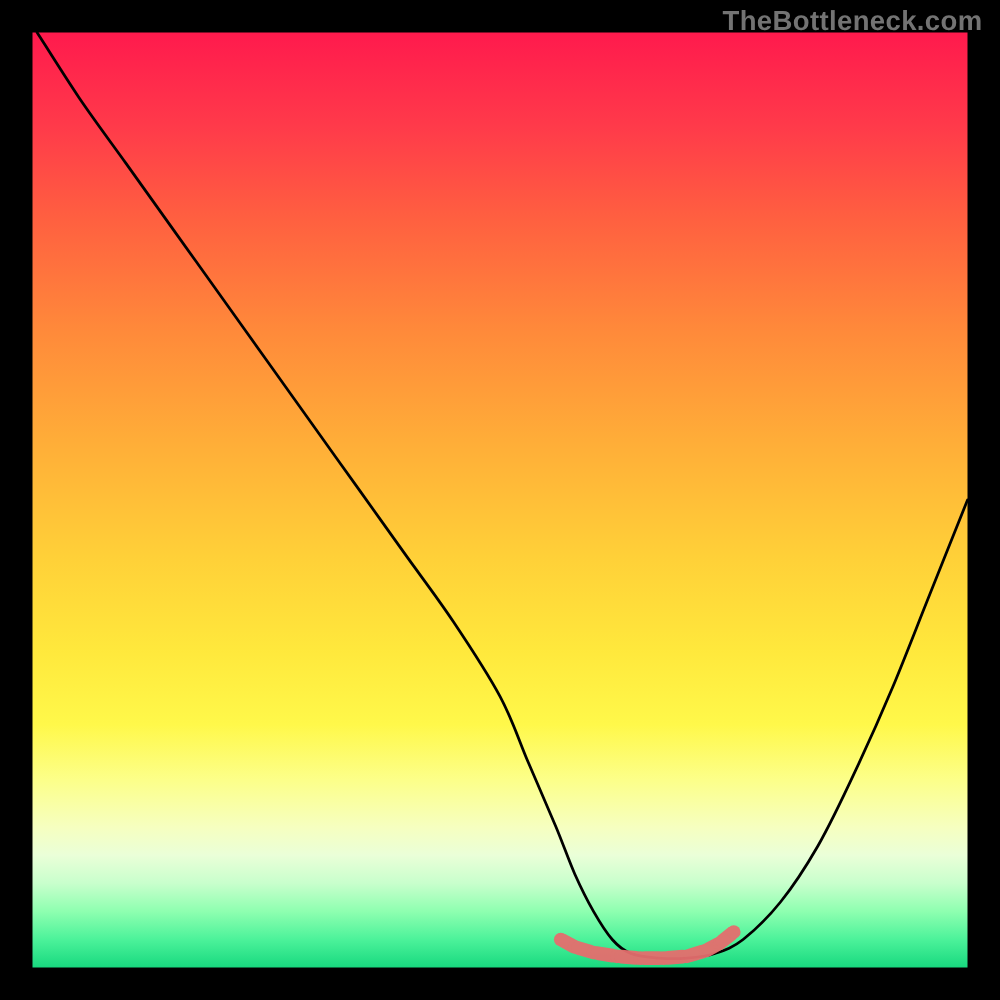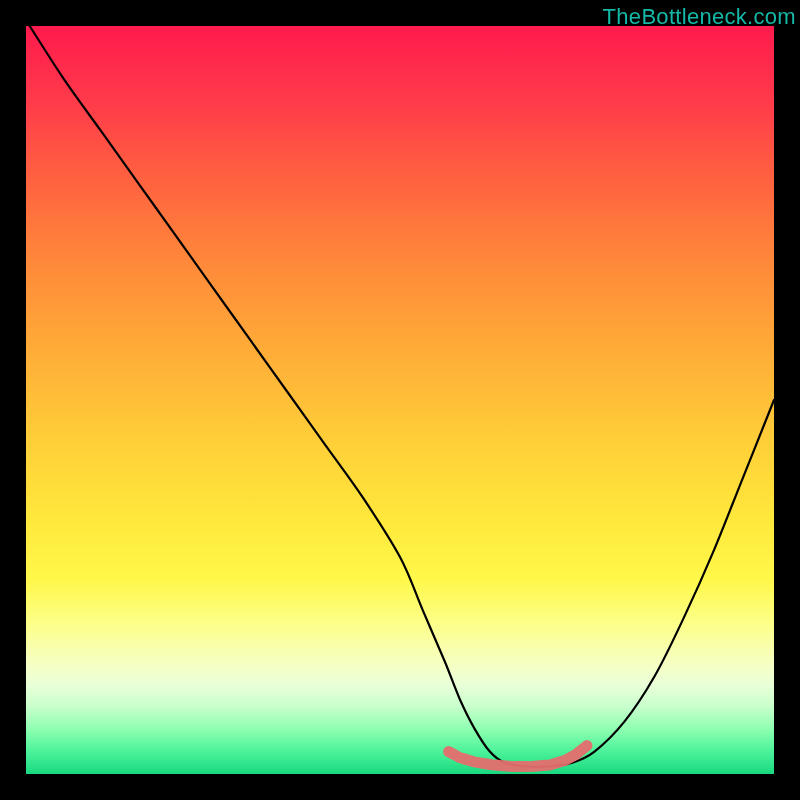--- a/index.html
+++ b/index.html
@@ -41,24 +41,24 @@
       #eaffd8 88%,
       #c8ffcc 91%,
       #8effb0 94%,
       #4cf29a 97%,
       #18d97f 100%
     );
   }
   .watermark {
     position: absolute;
     top: 4px;
-    right: 4px;
-    color: #14b8a6;
+    right: 14px;
+    color: #737373;
     font-size: 22px;
-    font-weight: 400;
+    font-weight: 700;
     letter-spacing: 0.3px;
     user-select: none;
   }
   svg.curve {
     position: absolute;
     left: 0;
     top: 0;
     width: 748px;
     height: 748px;
     overflow: visible;

